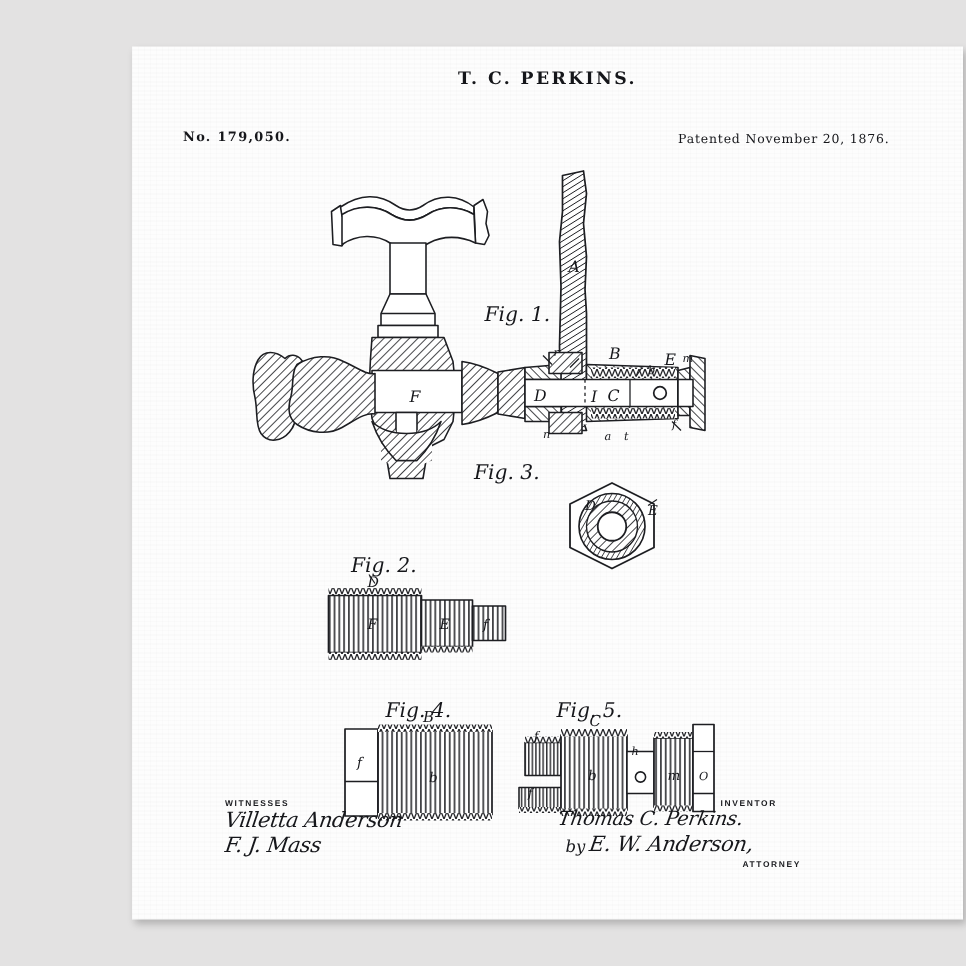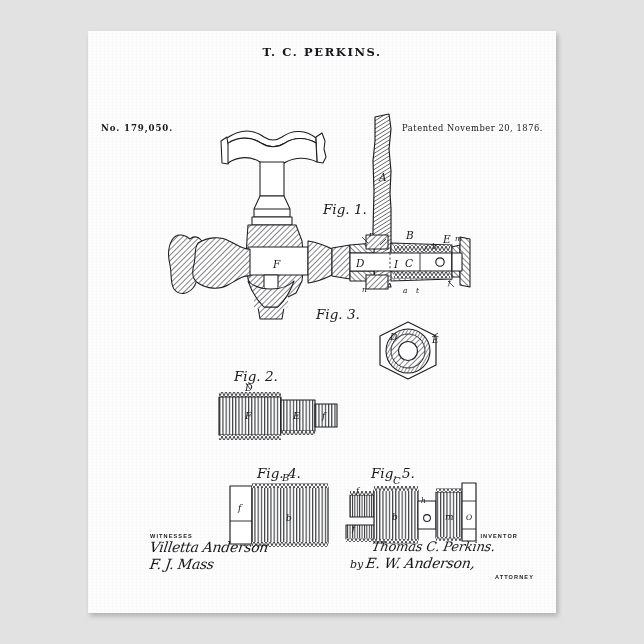--- a/index.html
+++ b/index.html
@@ -9,21 +9,21 @@
     background:#e3e2e2;
     font-family:"Liberation Serif", serif;
     overflow:hidden;
     position:relative;
   }
   #stage{position:absolute;inset:0;}
 
   .poster{
     position:absolute;
     left:88px;top:31px;
-    width:468px;height:582px;
+    width:554px;height:582px;
     background:#fdfdfd;
     box-shadow:2px 3px 5px rgba(0,0,0,0.22);
   }
   
   .paper-grain{
     position:absolute;inset:0;
     background-image:
       repeating-linear-gradient(0deg, rgba(0,0,0,0.012) 0 1px, transparent 1px 3px),
       repeating-linear-gradient(90deg, rgba(0,0,0,0.010) 0 1px, transparent 1px 4px);
     pointer-events:none;
@@ -40,29 +40,28 @@
   }
   .hdr .t-sub{
     font-family:"DejaVu Serif", serif;
     font-weight:bold;
     font-size:8.5px;
     letter-spacing:1.3px;
     color:#15161a;
     margin-top:5px;
   }
   .hdr-row{
-    position:absolute;left:0;right:0;top:56px;
+    position:absolute;left:0;right:15px;top:56px;
     display:flex;justify-content:space-between;
-    padding:0 13px;
+    padding:0 34px;
     font-family:"DejaVu Serif", serif;
     font-weight:bold;
     font-size:8.6px;
     letter-spacing:0.9px;
     color:#15161a;
-    margin-top:36px;
   }
   .hdr-row .pat{font-weight:normal;letter-spacing:0.55px;font-size:8.3px;}
 
   
   .sheet{position:absolute;left:0;top:0;width:468px;height:582px;}
 
   
   .sig{
     position:absolute;left:0;right:0;bottom:18px;height:62px;
   }
@@ -79,21 +78,21 @@
   .script{
     font-family:"DejaVu Serif", serif;
     font-style:italic;
     color:#16171b;
     white-space:nowrap;
   }
   .sig-w1{font-size:14px;letter-spacing:-0.3px;transform:skewX(-8deg);transform-origin:left center;}
   .sig-w2{font-size:14px;letter-spacing:-0.3px;transform:skewX(-8deg);transform-origin:left center;margin-top:1px;}
   .sig-i1{font-size:13px;letter-spacing:-0.2px;transform:skewX(-9deg);transform-origin:left center;}
   .sig-i2{font-size:14px;letter-spacing:-0.2px;transform:skewX(-9deg);transform-origin:left center;margin-top:1px;}
-  .by{font-family:"DejaVu Serif",serif;font-style:italic;font-size:11px;}
+  .by{font-family:"DejaVu Serif",serif;font-style:italic;font-size:11px;margin-left:27px;}
   .cap-right{text-align:right;}
 </style>
 </head>
 <body>
 
 <div id="stage">
 
   <div class="poster">
     <div class="paper-grain"></div>
 

